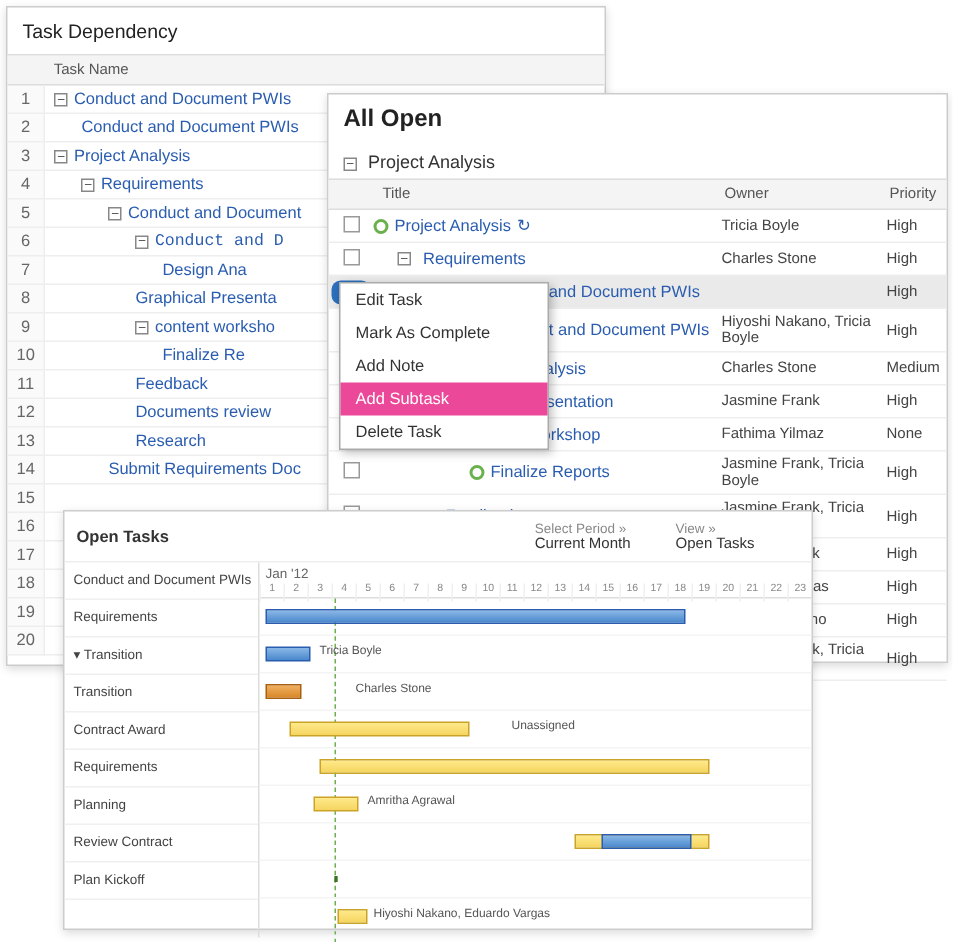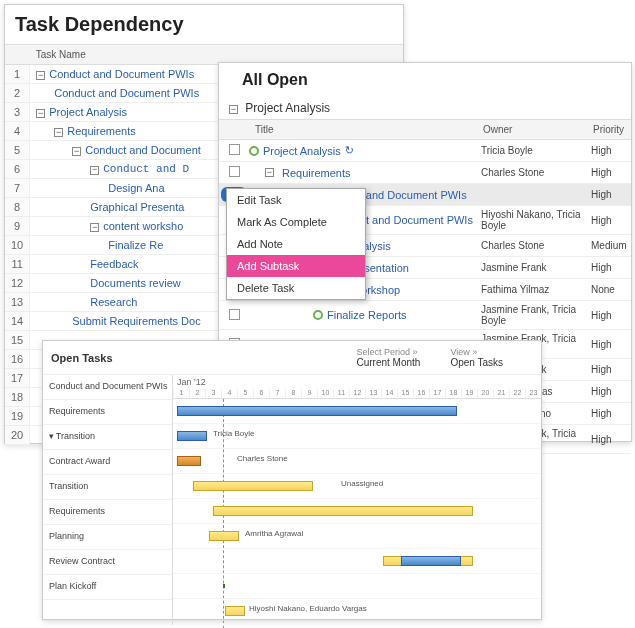--- a/index.html
+++ b/index.html
@@ -1,19 +1,19 @@
 <!DOCTYPE html>
 <html><head>
 <meta charset="utf-8">
 <style>
 * { box-sizing: border-box; margin: 0; padding: 0; }
 body { font-family: Arial, sans-serif; font-size: 11px; color: #333; background: #fff; width: 635px; height: 628px; position: relative; overflow: hidden; }
 .panel { position: absolute; background: #fff; border: 1px solid #ccc; box-shadow: 0 2px 6px rgba(0,0,0,0.15); }
-.panel-title { font-size: 20px; font-weight: bold; padding: 8px 10px; color: #222; }
-.panel-subtitle { font-size: 16px; font-weight: bold; padding: 8px 10px; color: #222; margin-left: 13px; }
+.panel-title { font-size: 13px; font-weight: normal; padding: 8px 10px; color: #222; }
+.panel-subtitle { font-size: 16px; font-weight: bold; padding: 8px 10px; color: #222; }
 
 
 #dep { left: 4px; top: 4px; width: 400px; height: 440px; }
 #dep table { width: 100%; border-collapse: collapse; }
 #dep th { background: #f4f4f4; border-top: 1px solid #ddd; border-bottom: 1px solid #ddd; text-align: left; font-weight: normal; color: #555; padding: 4px 6px; font-size: 10px; }
 #dep td { border-bottom: 1px solid #eee; padding: 3px 6px; font-size: 11px; height: 18px; }
 #dep td.num { width: 24px; text-align: center; color: #666; background: #fafafa; border-right: 1px solid #eee; }
 #dep td.name { color: #2a5db0; }
 .toggle { display: inline-block; width: 9px; height: 9px; border: 1px solid #888; text-align: center; line-height: 7px; font-size: 9px; color: #555; margin-right: 4px; background: #fff; cursor: pointer; }
 
@@ -306,22 +306,22 @@
     <div class="sel" style="margin-left:0">
       <div>View »</div>
       <div class="v">Open Tasks</div>
     </div>
   </div>
   <div class="body">
     <div class="tasks" id="gantt-tasks">
         <div class="trow">Conduct and Document PWIs</div>
         <div class="trow">Requirements</div>
         <div class="trow">▾ Transition</div>
+        <div class="trow">Transition</div>
         <div class="trow">Contract Award</div>
-        <div class="trow">Transition</div>
         <div class="trow">Requirements</div>
         <div class="trow">Planning</div>
         <div class="trow">Review Contract</div>
         <div class="trow">Plan Kickoff</div>
       </div>
     <div class="chart">
       <div class="scale">
         <div style="width:100%">
           <div class="mon">Jan '12</div>
           <div class="days" id="gantt-days" style="height:12px">

